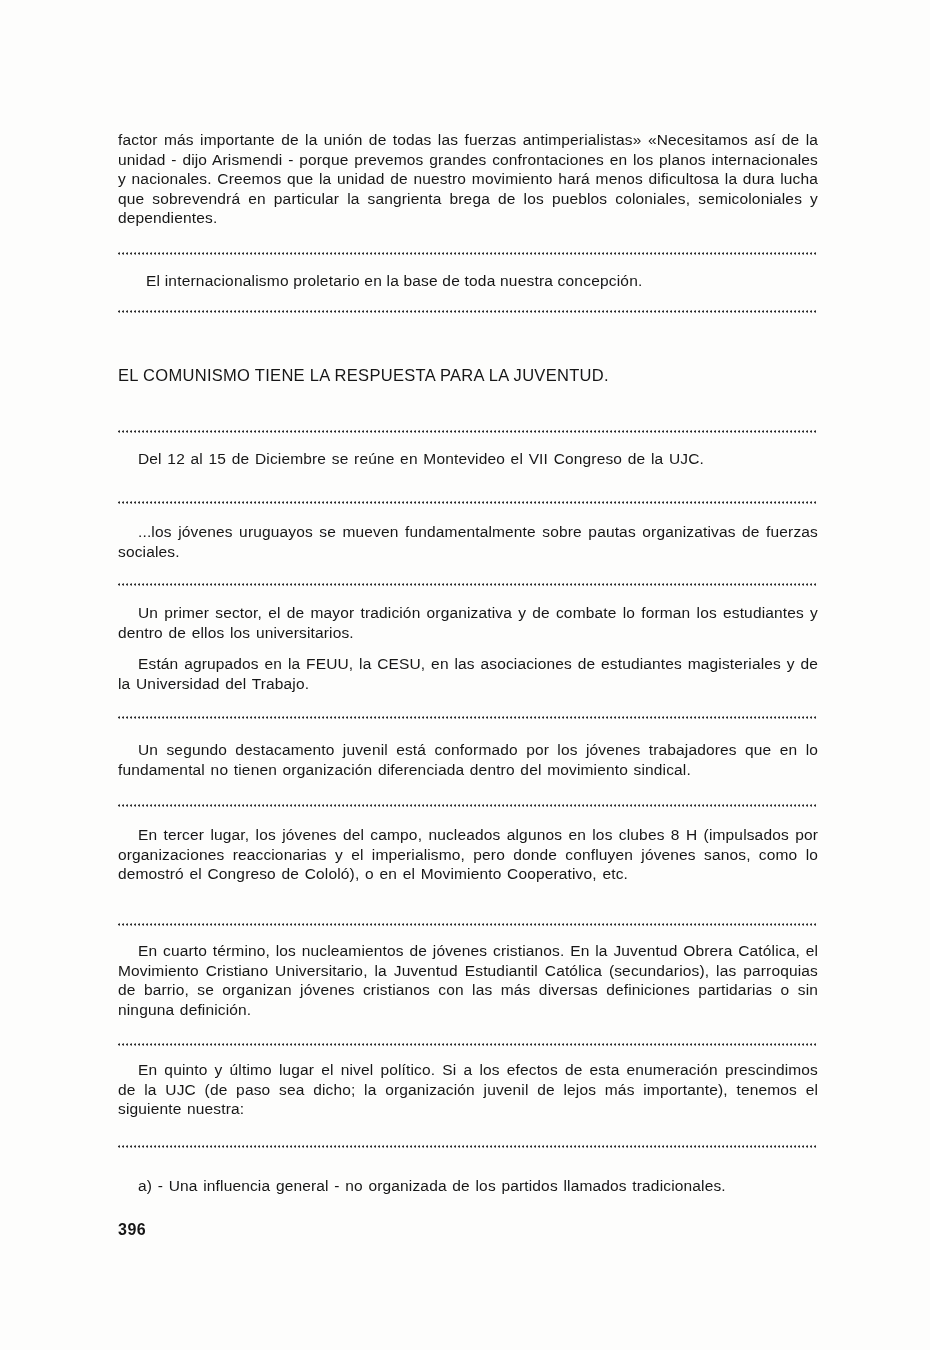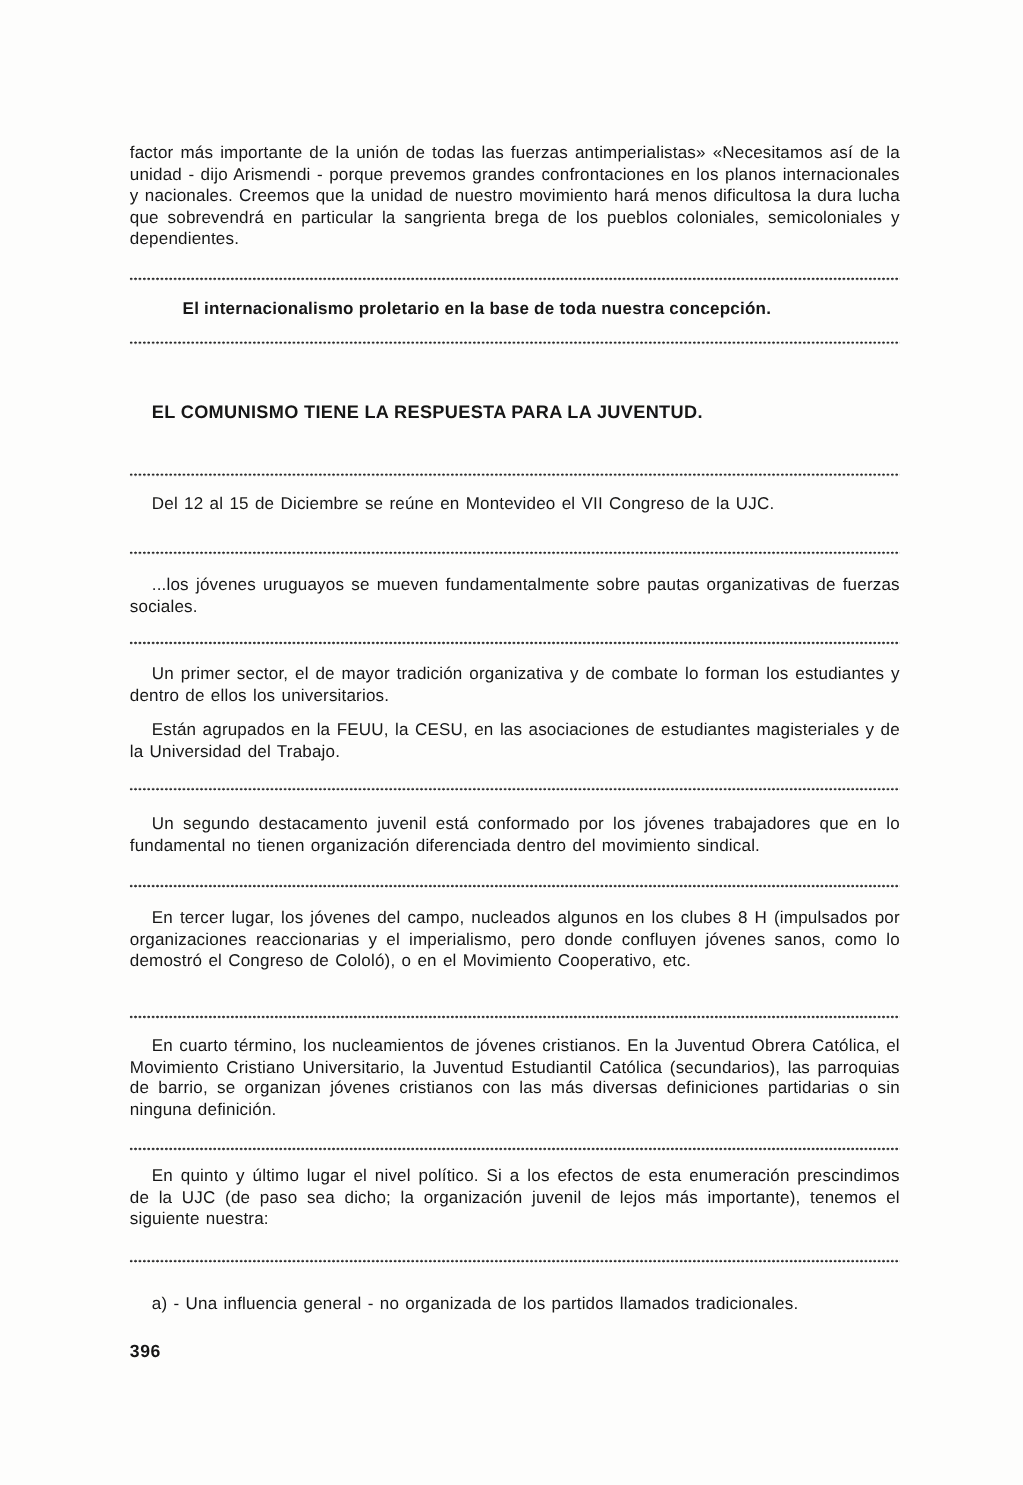--- a/index.html
+++ b/index.html
@@ -20,21 +20,21 @@
     letter-spacing: 0.15px;
     word-spacing: 1.2px;
   }
   .indent { text-indent: 20px; }
   .sep {
     position: absolute; left: 118px; width: 700px; height: 3px;
     background-image: radial-gradient(circle at 1.2px 1.5px, #2c2c2c 0.9px, rgba(44,44,44,0) 1.3px);
     background-size: 4px 3px;
     background-repeat: repeat-x;
   }
-  .bold-line { font-weight: bold; margin-left: 20px; }
+  .bold-line { font-weight: normal; }
   .section-heading { padding-left: 28px; font-size: 15.5px; letter-spacing: 0.2px; }
   .source { font-size: 16px; letter-spacing: 0.4px; }
   .title { font-size: 16.5px; letter-spacing: 0.3px; }
   .subtitle-row {
     display: flex; justify-content: space-between; align-items: baseline;
     font-weight: bold; font-size: 15.5px;
   }
   .subtitle { padding-left: 12px; }
   .author { padding-right: 26px; }
   .page-number { font-weight: bold; font-size: 16px; letter-spacing: 0.5px; }

